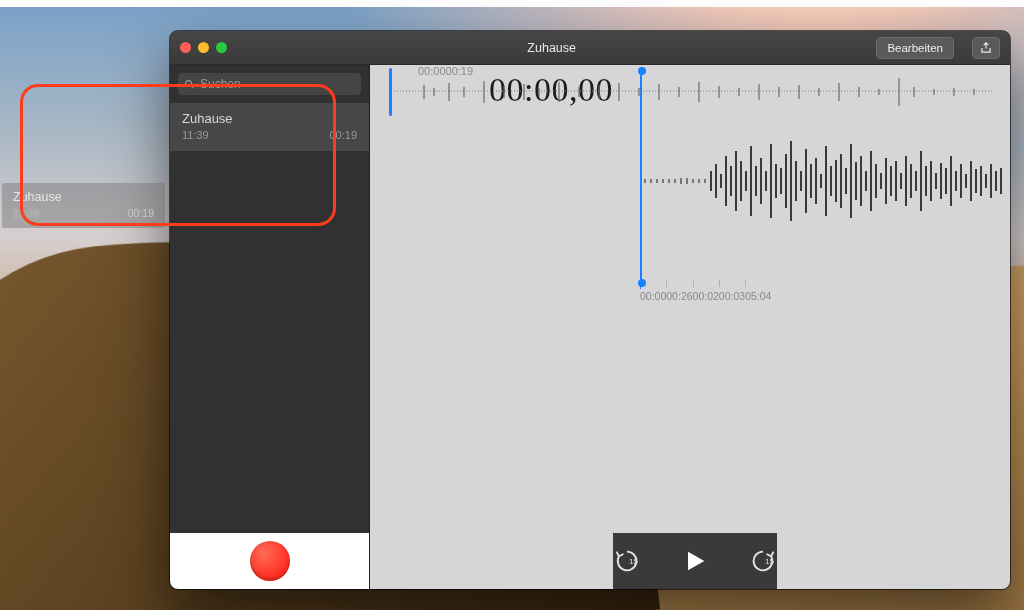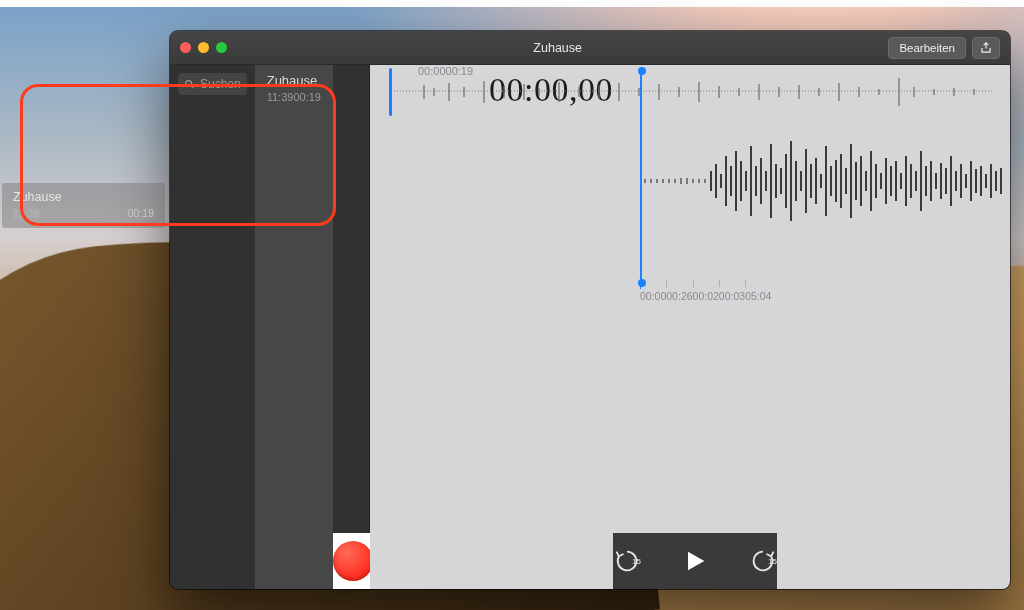--- a/index.html
+++ b/index.html
@@ -41,36 +41,36 @@
     display: flex; align-items: center;
     padding: 0 10px;
     gap: 8px;
     color: #ddd;
     font-size: 12.5px;
   }
   .traffic { display:flex; gap:7px; }
   .tl { width:11px; height:11px; border-radius:50%; }
   .tl.r{background:#ff5f57;} .tl.y{background:#febc2e;} .tl.g{background:#28c840;}
   .title { flex:1; text-align:center; font-weight:500; color:#e8e8e8; }
-  .tb-right { display:flex; gap:6px; }
+  .tb-right { display:flex; gap:18px; }
   .tb-btn {
     background:#5a5a5a; border:1px solid #6a6a6a; border-radius:4px;
     color:#eee; font-size:11.5px; padding:2px 10px; height:22px;
     display:flex; align-items:center; justify-content:center;
   }
   .tb-btn.icon { width:28px; padding:0; }
   .share-icon svg { stroke:#eee; }
 
   .body { flex:1; display:flex; min-height:0; }
 
   
   .sidebar {
     width: 200px;
     background: #313131;
-    display:flex; flex-direction:row;
+    display:flex; flex-direction:column;
     border-right:1px solid #222;
   }
   .search {
     margin:8px; height:22px;
     background:#444; border-radius:4px;
     display:flex; align-items:center; padding:0 6px;
     color:#9a9a9a; font-size:12px; gap:5px;
   }
   .search svg{flex-shrink:0;}
   .rec-item {
@@ -143,21 +143,21 @@
     font-weight:400; margin:6px 0 12px;font-family:Liberation Serif, serif;
   }
 
   .controls {
     margin-top:auto; height:56px; background:#3a3a3a;
     display:flex; align-items:center; justify-content:center; gap:40px;
   }
   .ctrl { color:#e4e4e4; display:flex; align-items:center; justify-content:center; }
   .skip { width:28px; height:28px; position:relative; }
   .skip svg { width:28px; height:28px; }
-  .skip .num { position:absolute; font-size:8px; color:#e4e4e4; top:10px; left:8px; right:0; text-align:right; }
+  .skip .num { position:absolute; font-size:8px; color:#e4e4e4; top:10px; left:16px; right:0; text-align:left; }
   .play svg { width:28px; height:28px; fill:#fff; }
 
   
   .floating-item {
     position:absolute; left:2px; top:176px;
     width:163px; padding:7px 11px 9px;
     background: rgba(110,110,110,0.42);
     border-radius:3px;
     color:#e5e5e5;
     backdrop-filter: blur(1px);

